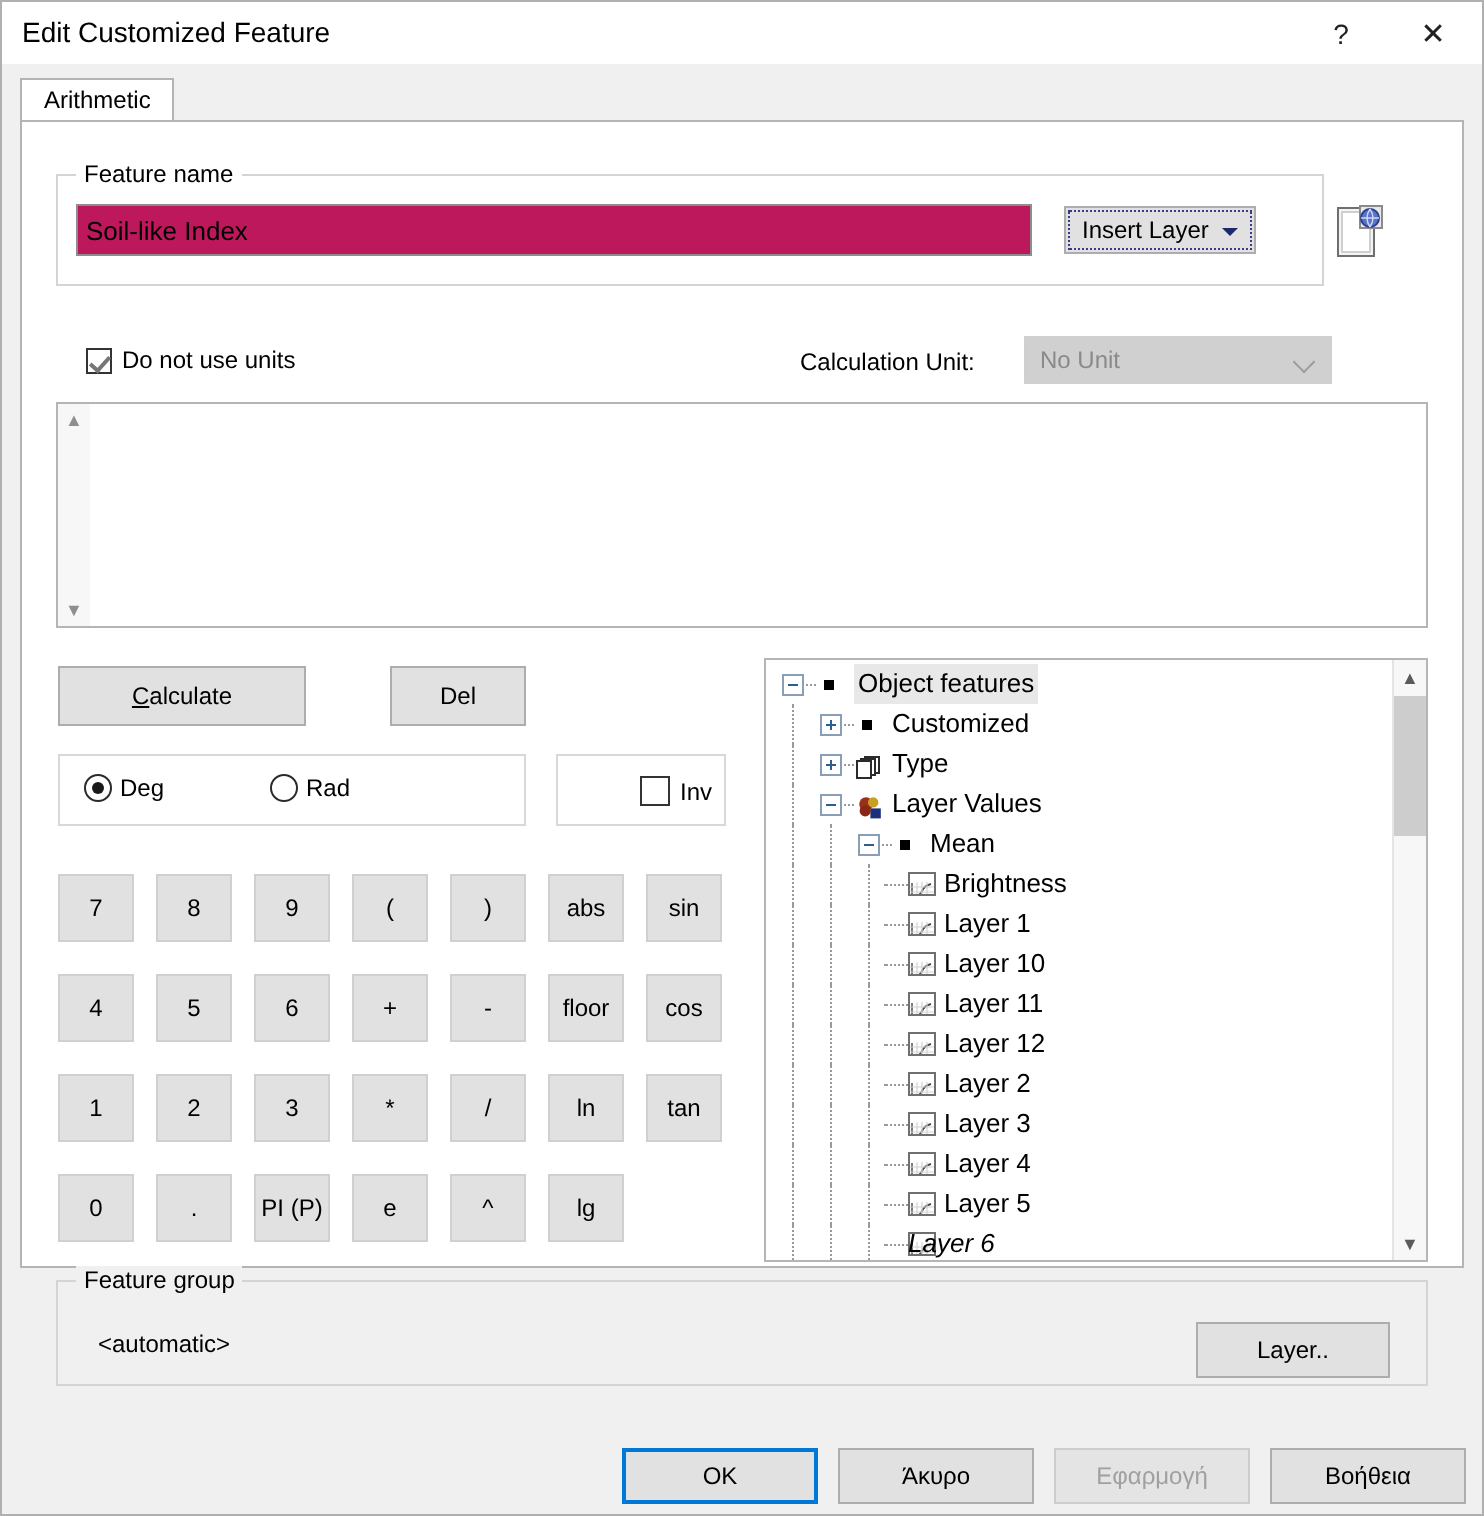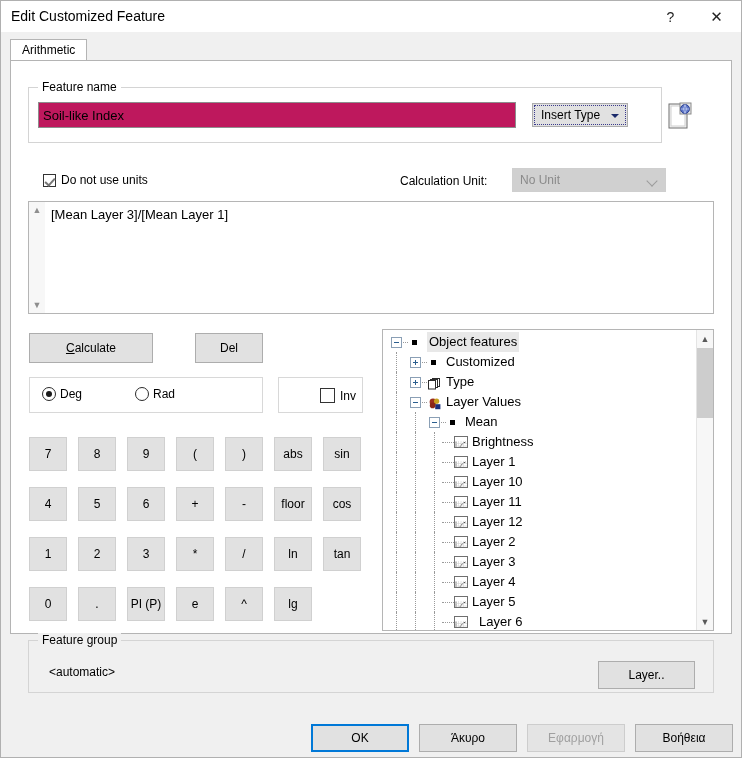--- a/index.html
+++ b/index.html
@@ -318,21 +318,21 @@
   </div>
   <div class="tabpage"></div>
 
   <div class="groupbox" id="feature-name-group">
     <span class="gb-title">Feature name</span>
   </div>
   <input class="textinput" id="feature-name-input" type="text" value="Soil-like Index" style="">
 
   <div id="insert-text-button">
     <div class="focusrect"></div>
-    <span class="lbl">Insert Type</span>
+    <span class="lbl">Insert Layer</span>
     <span class="arrow"></span>
   </div>
 
   <div id="page-globe-icon">
     <svg width="26" height="28" viewBox="0 0 26 28">
       <rect x="2" y="2" width="18" height="24" fill="#f4f4f4" stroke="#6f6f6f"></rect>
       <rect x="4" y="4" width="14" height="20" fill="#ffffff" stroke="#cfcfcf"></rect>
       <rect x="13" y="1" width="11" height="11" fill="#e8e8e8" stroke="#8a8a8a"></rect>
       <circle cx="18" cy="7" r="4.5" fill="#5b74c8"></circle>
       <circle cx="18" cy="7" r="4.5" fill="none" stroke="#2b3f8f"></circle>
@@ -349,21 +349,20 @@
   <div id="calc-unit-select">
     <span class="val">No Unit</span>
     <span class="chev"></span>
   </div>
 
   <div id="formula-box">
     <div id="formula-scrollbar">
       <div class="arr up">▲</div>
       <div class="arr down">▼</div>
     </div>
-    <div id="formula-text">[Mean Layer 3]/[Mean Layer 1]</div>
   </div>
 
   <div class="btn" id="calculate-button">
     <span class="accel">C</span>
       <span>alculate</span>
   </div>
   <div class="btn" id="del-button">
     <span>Del</span>
   </div>
 
@@ -625,21 +624,21 @@
         <div class="tree-row">
           <span class="vline" style="left: 13px;"></span>
           <span class="vline" style="left: 32px;"></span>
           <span class="vline" style="left: 51px;"></span>
           <span class="hline" style="left: 59px; width: 12px;"></span>
           <span class="ico-chart" style="left: 71px;"><svg width="12" height="10" viewBox="0 0 12 10">
               <path d="M1 8.5 H11 M1 0.5 V9" stroke="#7a7a7a" fill="none"></path>
               <path d="M1.5 8 Q5 7 6 4.5 T10.5 1" stroke="#4a4a4a" fill="none"></path>
               <path d="M3.5 0 V9 M6 0 V9 M8.5 0 V9 M0 2.5 H12 M0 5 H12" stroke="#d2d2d2" fill="none" stroke-width="0.6"></path>
             </svg></span>
-          <span class="label" style="left: 96px;">Layer 6</span>
+          <span class="label" style="left: 71px; font-style: italic;">Layer 6</span>
         </div>
       </div>
     <div id="tree-scroll">
       <div class="arr up">▲</div>
       <div class="thumb"></div>
       <div class="arr down">▼</div>
     </div>
   </div>
 
   <div class="groupbox" id="feature-group-box">

